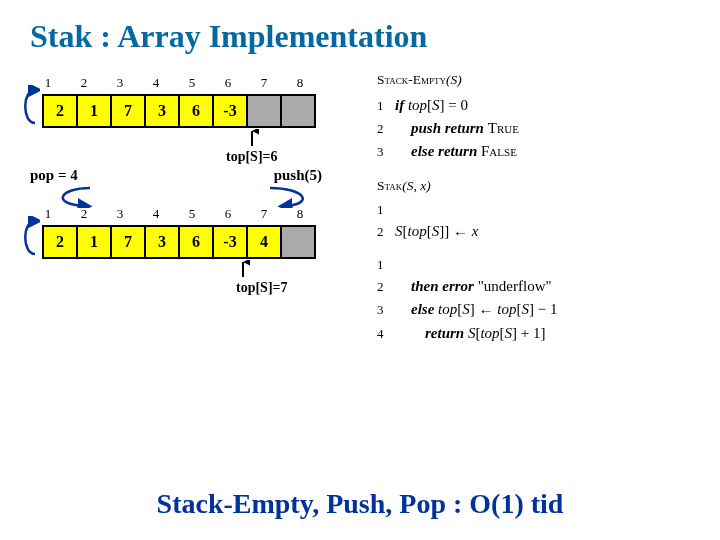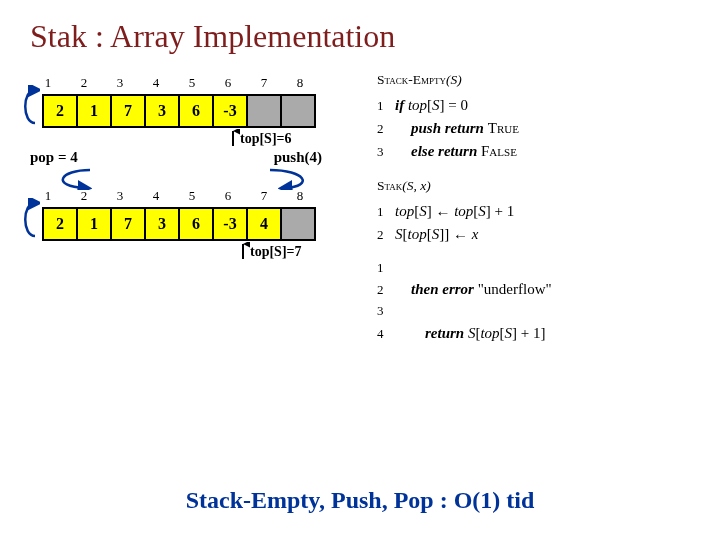--- a/index.html
+++ b/index.html
@@ -7,23 +7,23 @@
       width: 720px;
       height: 540px;
       background: white;
       font-family: 'Times New Roman', Times, serif;
       overflow: hidden;
       position: relative;
     }
 
     .page-title {
       font-size: 32px;
-      font-weight: normal;
+      font-weight: bold;
       padding: 18px 30px 10px 30px;
-      color: #7f1d1d;
+      color: #0369a1;
     }
 
     .content-area {
       display: flex;
       flex-direction: row;
       padding: 0 20px;
     }
 
     .left-panel {
       width: 360px;
@@ -128,25 +128,25 @@
       font-variant: small-caps;
     }
 
     .math {
       font-style: italic;
     }
 
     
     .bottom-title {
       position: absolute;
-      bottom: 26px;
+      bottom: 20px;
       left: 0;
       right: 0;
       text-align: center;
-      font-size: 24px;
+      font-size: 28px;
       font-weight: bold;
       color: #003399;
     }
 
     .top-pointer-text {
       font-size: 14px;
       font-weight: bold;
       margin-top: 2px;
     }
 
@@ -194,38 +194,38 @@
           <div class="array-cell yellow">3</div>
           <div class="array-cell yellow">6</div>
           <div class="array-cell yellow">-3</div>
           <div class="array-cell gray"></div>
           <div class="array-cell gray"></div>
         </div>
       </div>
 
       <div style="margin-left: 10px; display:flex; flex-direction:column; align-items:flex-start;">
         <div style="display:flex; align-items:flex-start; margin-left: 196px;">
-          <div style="display:flex; flex-direction:row; align-items:center;">
+          <div style="display:flex; flex-direction:column; align-items:center;">
             <svg width="14" height="18" viewBox="0 0 14 18">
               <defs>
                 <marker id="arr2" markerWidth="6" markerHeight="6" refX="3" refY="0" orient="auto">
                   <path d="M0,6 L3,0 L6,6 Z" fill="#000"></path>
                 </marker>
               </defs>
               <line x1="7" y1="17" x2="7" y2="2" stroke="#000" stroke-width="2" marker-end="url(#arr2)"></line>
             </svg>
             <div class="top-pointer-text">top[S]=6</div>
           </div>
         </div>
       </div>
     </div>
 
     <div class="pop-push-row">
       <span>pop = 4</span>
-      <span style="margin-right:40px;">push(4)</span>
+      <span style="margin-right:40px;">push(5)</span>
     </div>
 
     <div style="position:relative; height:20px; margin: 0 10px;">
       <svg width="320" height="22" viewBox="0 0 320 22">
         <defs>
           <marker id="arr3" markerWidth="6" markerHeight="6" refX="3" refY="3" orient="auto">
             <path d="M0,0 L6,3 L0,6 Z" fill="#003399"></path>
           </marker>
           <marker id="arr4" markerWidth="6" markerHeight="6" refX="3" refY="3" orient="auto">
             <path d="M0,0 L6,3 L0,6 Z" fill="#003399"></path>
@@ -263,21 +263,21 @@
           <div class="array-cell yellow">3</div>
           <div class="array-cell yellow">6</div>
           <div class="array-cell yellow">-3</div>
           <div class="array-cell yellow">4</div>
           <div class="array-cell gray"></div>
         </div>
       </div>
 
       <div style="display:flex; flex-direction:column; align-items:flex-start;">
         <div style="display:flex; align-items:flex-start; margin-left: 216px;">
-          <div style="display:flex; flex-direction:row; align-items:flex-start;">
+          <div style="display:flex; flex-direction:column; align-items:flex-start;">
             <svg width="14" height="18" viewBox="0 0 14 18">
               <defs>
                 <marker id="arr5" markerWidth="6" markerHeight="6" refX="3" refY="0" orient="auto">
                   <path d="M0,6 L3,0 L6,6 Z" fill="#000"></path>
                 </marker>
               </defs>
               <line x1="7" y1="17" x2="7" y2="2" stroke="#000" stroke-width="2" marker-end="url(#arr5)"></line>
             </svg>
             <div class="top-pointer-text">top[S]=7</div>
           </div>
@@ -306,38 +306,38 @@
         <span class="line-content" style="padding-left:16px;"><span class="kw-bold">else return</span> <span style="font-variant:small-caps;font-family:Liberation Serif, serif;">False</span></span>
       </div>
     </div>
 
     <div class="pseudo-section" style="margin-top:6px;">
       <div class="pseudo-title">
         <span class="func-name">Stak</span>(<span class="math">S, x</span>)
       </div>
       <div class="pseudo-line">
         <span class="line-num">1</span>
-        <span class="line-content"><span class="math">top</span>[<span class="math">S</span>] ← <span class="math">top</span>[<span class="math">S</span>] + 1</span>
       </div>
       <div class="pseudo-line">
         <span class="line-num">2</span>
         <span class="line-content"><span class="math">S</span>[<span class="math">top</span>[<span class="math">S</span>]] ← <span class="math">x</span></span>
       </div>
     </div>
 
     <div class="pseudo-section" style="margin-top:6px;">
       <div class="pseudo-line">
         <span class="line-num">1</span>
       </div>
       <div class="pseudo-line">
         <span class="line-num">2</span>
         <span class="line-content" style="padding-left:16px;"><span class="kw-bold">then error</span> "underflow"</span>
       </div>
       <div class="pseudo-line">
         <span class="line-num">3</span>
+        <span class="line-content" style="padding-left:16px;"><span class="kw-bold">else</span> <span class="math">top</span>[<span class="math">S</span>] ← <span class="math">top</span>[<span class="math">S</span>] − 1</span>
       </div>
       <div class="pseudo-line">
         <span class="line-num">4</span>
         <span class="line-content" style="padding-left:30px;"><span class="kw-bold">return</span> <span class="math">S</span>[<span class="math">top</span>[<span class="math">S</span>] + 1]</span>
       </div>
     </div>
 
   </div>
 </div>
 

